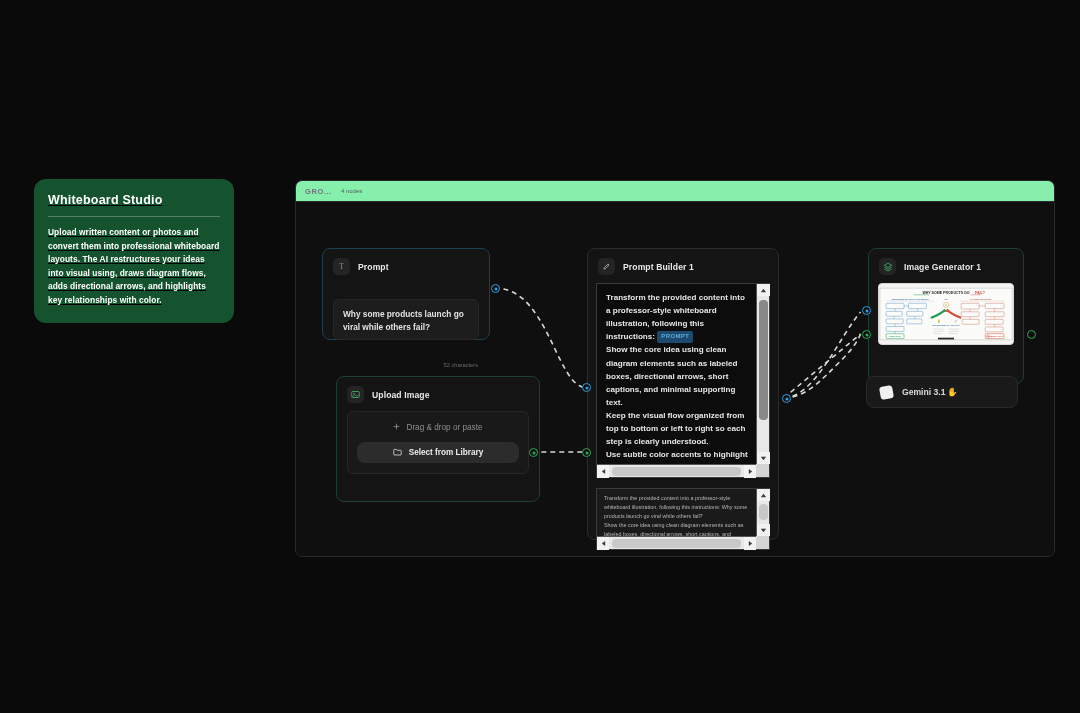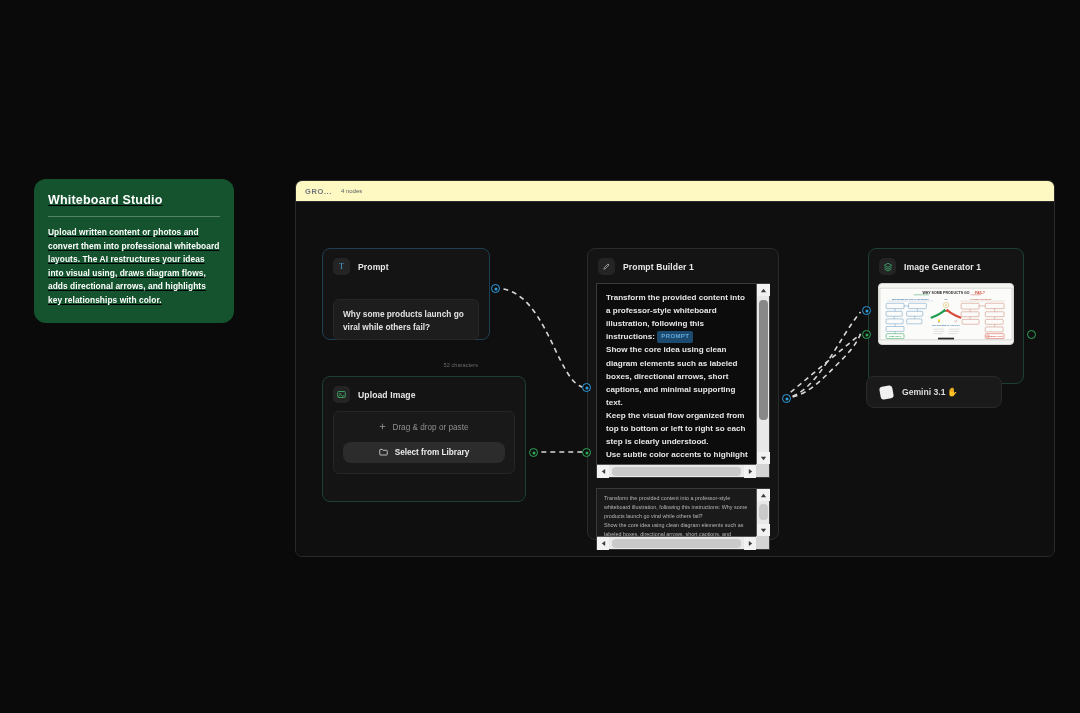--- a/index.html
+++ b/index.html
@@ -34,21 +34,21 @@
   .canvas {
     position: absolute; left: 295px; top: 180px;
     width: 760px; height: 377px;
     background: #131313;
     border: 1px solid #2a2a2a;
     border-radius: 7px;
     overflow: hidden;
   }
   .canvas-topbar {
     position: absolute; left: 0; top: 0; width: 100%; height: 21px;
-    background: #fef9c3; border-bottom: 1px solid #2a2c30;
+    background: #86efac; border-bottom: 1px solid #2a2c30;
     display: flex; align-items: center; gap: 9px; padding-left: 9px;
   }
   .topbar-title { font-size: 7.5px; font-weight: bold; color: #6f757c; letter-spacing: .6px; }
   .topbar-count { font-size: 6px; color: #555b61; }
 
   .canvas-body { position: absolute; left: 0; top: 21px; width: 100%; height: 356px; background: #0f0f0f; }
 
   
   .node { position: absolute; background: #141414; border-radius: 8px; }
   .node-hd { display: flex; align-items: center; gap: 8px; padding: 9px 10px 8px 10px; }
@@ -61,21 +61,21 @@
   
   #node-prompt { left: 26px; top: 46px; width: 168px; height: 92px; border: 1px solid #1d3f52; }
   .prompt-box {
     margin: 16px 10px; background: #1d1d1d; border: 1px solid #272727; border-radius: 6px;
     padding: 8px 9px; height: 41px;
   }
   .prompt-text { font-size: 8.3px; font-weight: bold; color: #e3e3e3; line-height: 1.55; }
   .char-count { text-align: right; font-size: 5.7px; color: #6a6a6a; padding: 6px 11px 0 0; }
 
   
-  #node-upload { left: 26px; top: 174px; width: 204px; height: 126px; border: 1px solid #1e4030; }
+  #node-upload { left: 40px; top: 174px; width: 204px; height: 126px; border: 1px solid #1e4030; }
   .drop-zone {
     margin: 0 10px; background: #191919; border: 1px solid #262626; border-radius: 6px;
     padding: 11px 9px 10px 9px;
   }
   .drop-hint {
     display: flex; align-items: center; justify-content: center; gap: 6px;
     font-size: 8.2px; color: #8e8e8e; padding-bottom: 10px;
   }
   .drop-btn {
     display: flex; align-items: center; justify-content: center; gap: 7px;
@@ -120,21 +120,21 @@
   .sb-thumb-v { position: absolute; left: 2px; width: 9px; background: #888; border-radius: 4px; }
   .sb-thumb-h { position: absolute; top: 2px; height: 9px; background: #c9c9c9; border-radius: 4px; }
 
   
   #node-imggen { left: 572px; top: 46px; width: 156px; height: 136px; border: 1px solid #1e4030; }
   .img-frame {
     margin: 0 9px; height: 62px; border-radius: 4px; overflow: hidden;
     background: #f4f4f2; border: 1px solid #d6d6d2;
   }
   .model-chip {
-    position: absolute; left: 570px; top: 174px; width: 136px; height: 32px;
+    position: absolute; left: 570px; top: 174px; width: 152px; height: 32px;
     background: #1a1a1a; border: 1px solid #2a2a2a; border-radius: 8px;
     display: flex; align-items: center; gap: 9px; padding-left: 13px;
   }
   .chip-sq { width: 13px; height: 13px; border-radius: 3px; background: #f0f0f0; transform: rotate(-10deg); }
   .chip-txt { font-size: 8.6px; font-weight: bold; color: #dcdcdc; }
 
   
   .port {
     position: absolute; width: 9px; height: 9px; border-radius: 50%;
     background: #0f0f0f; z-index: 6;

